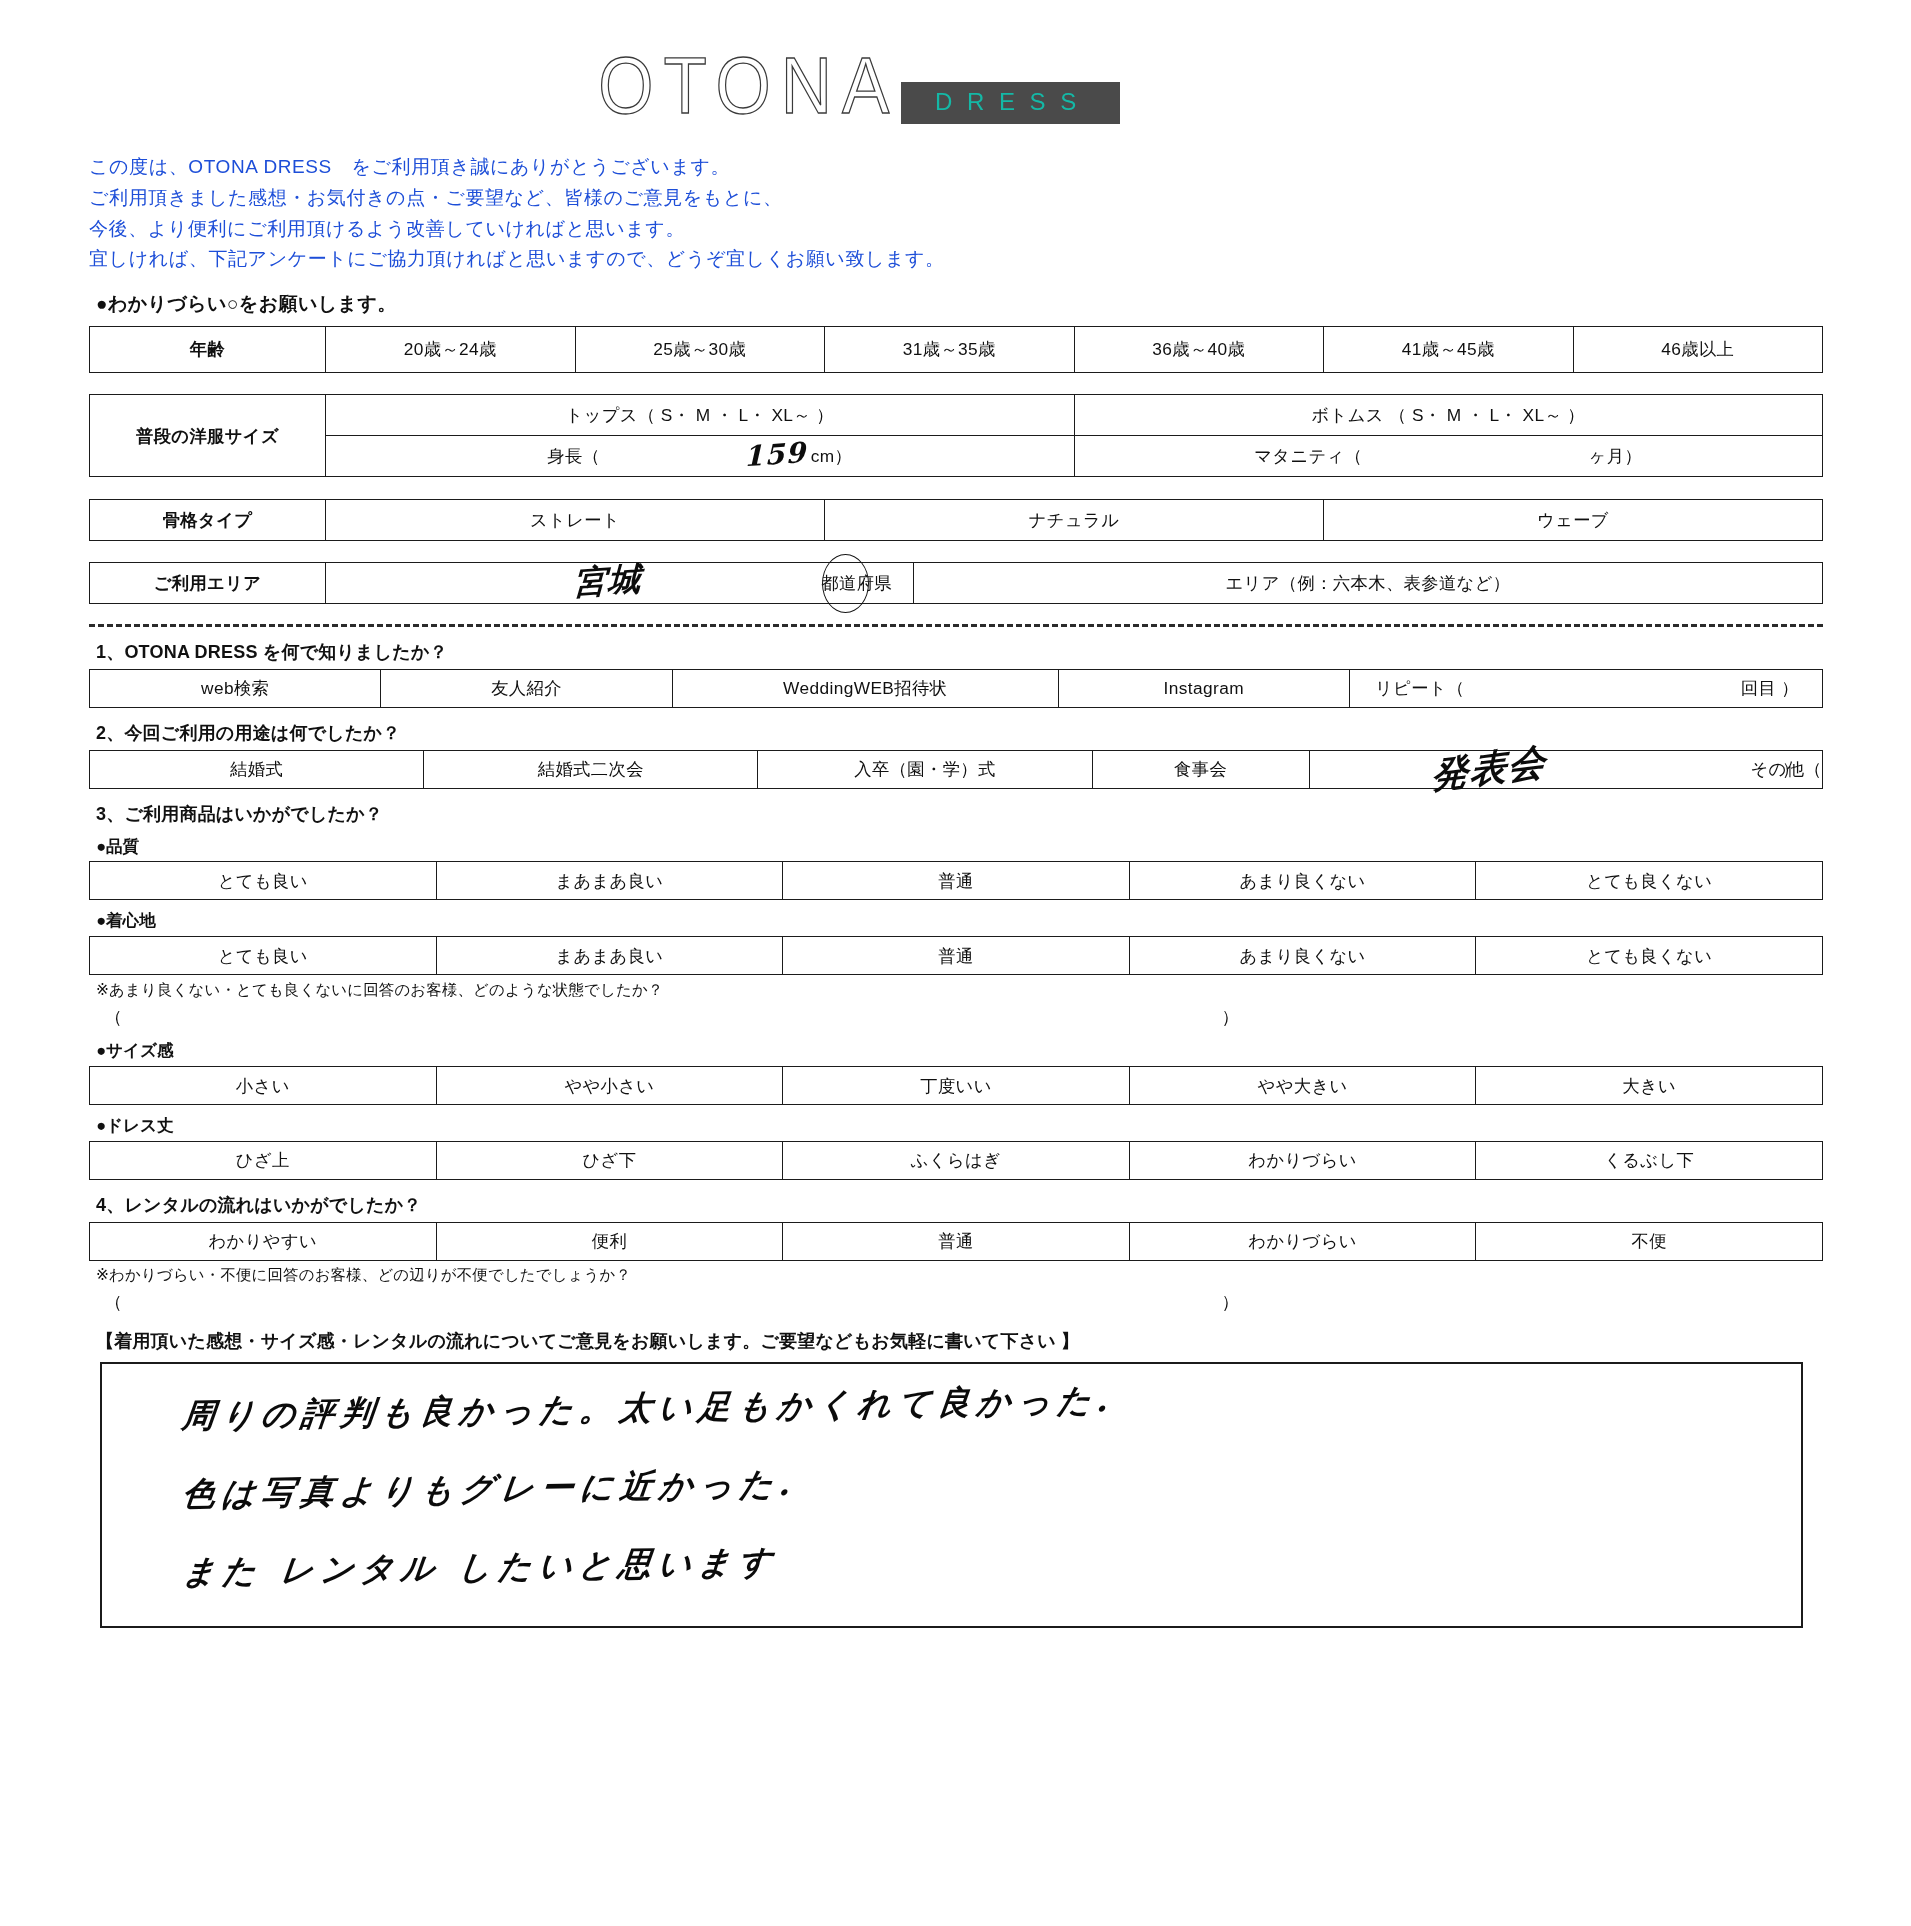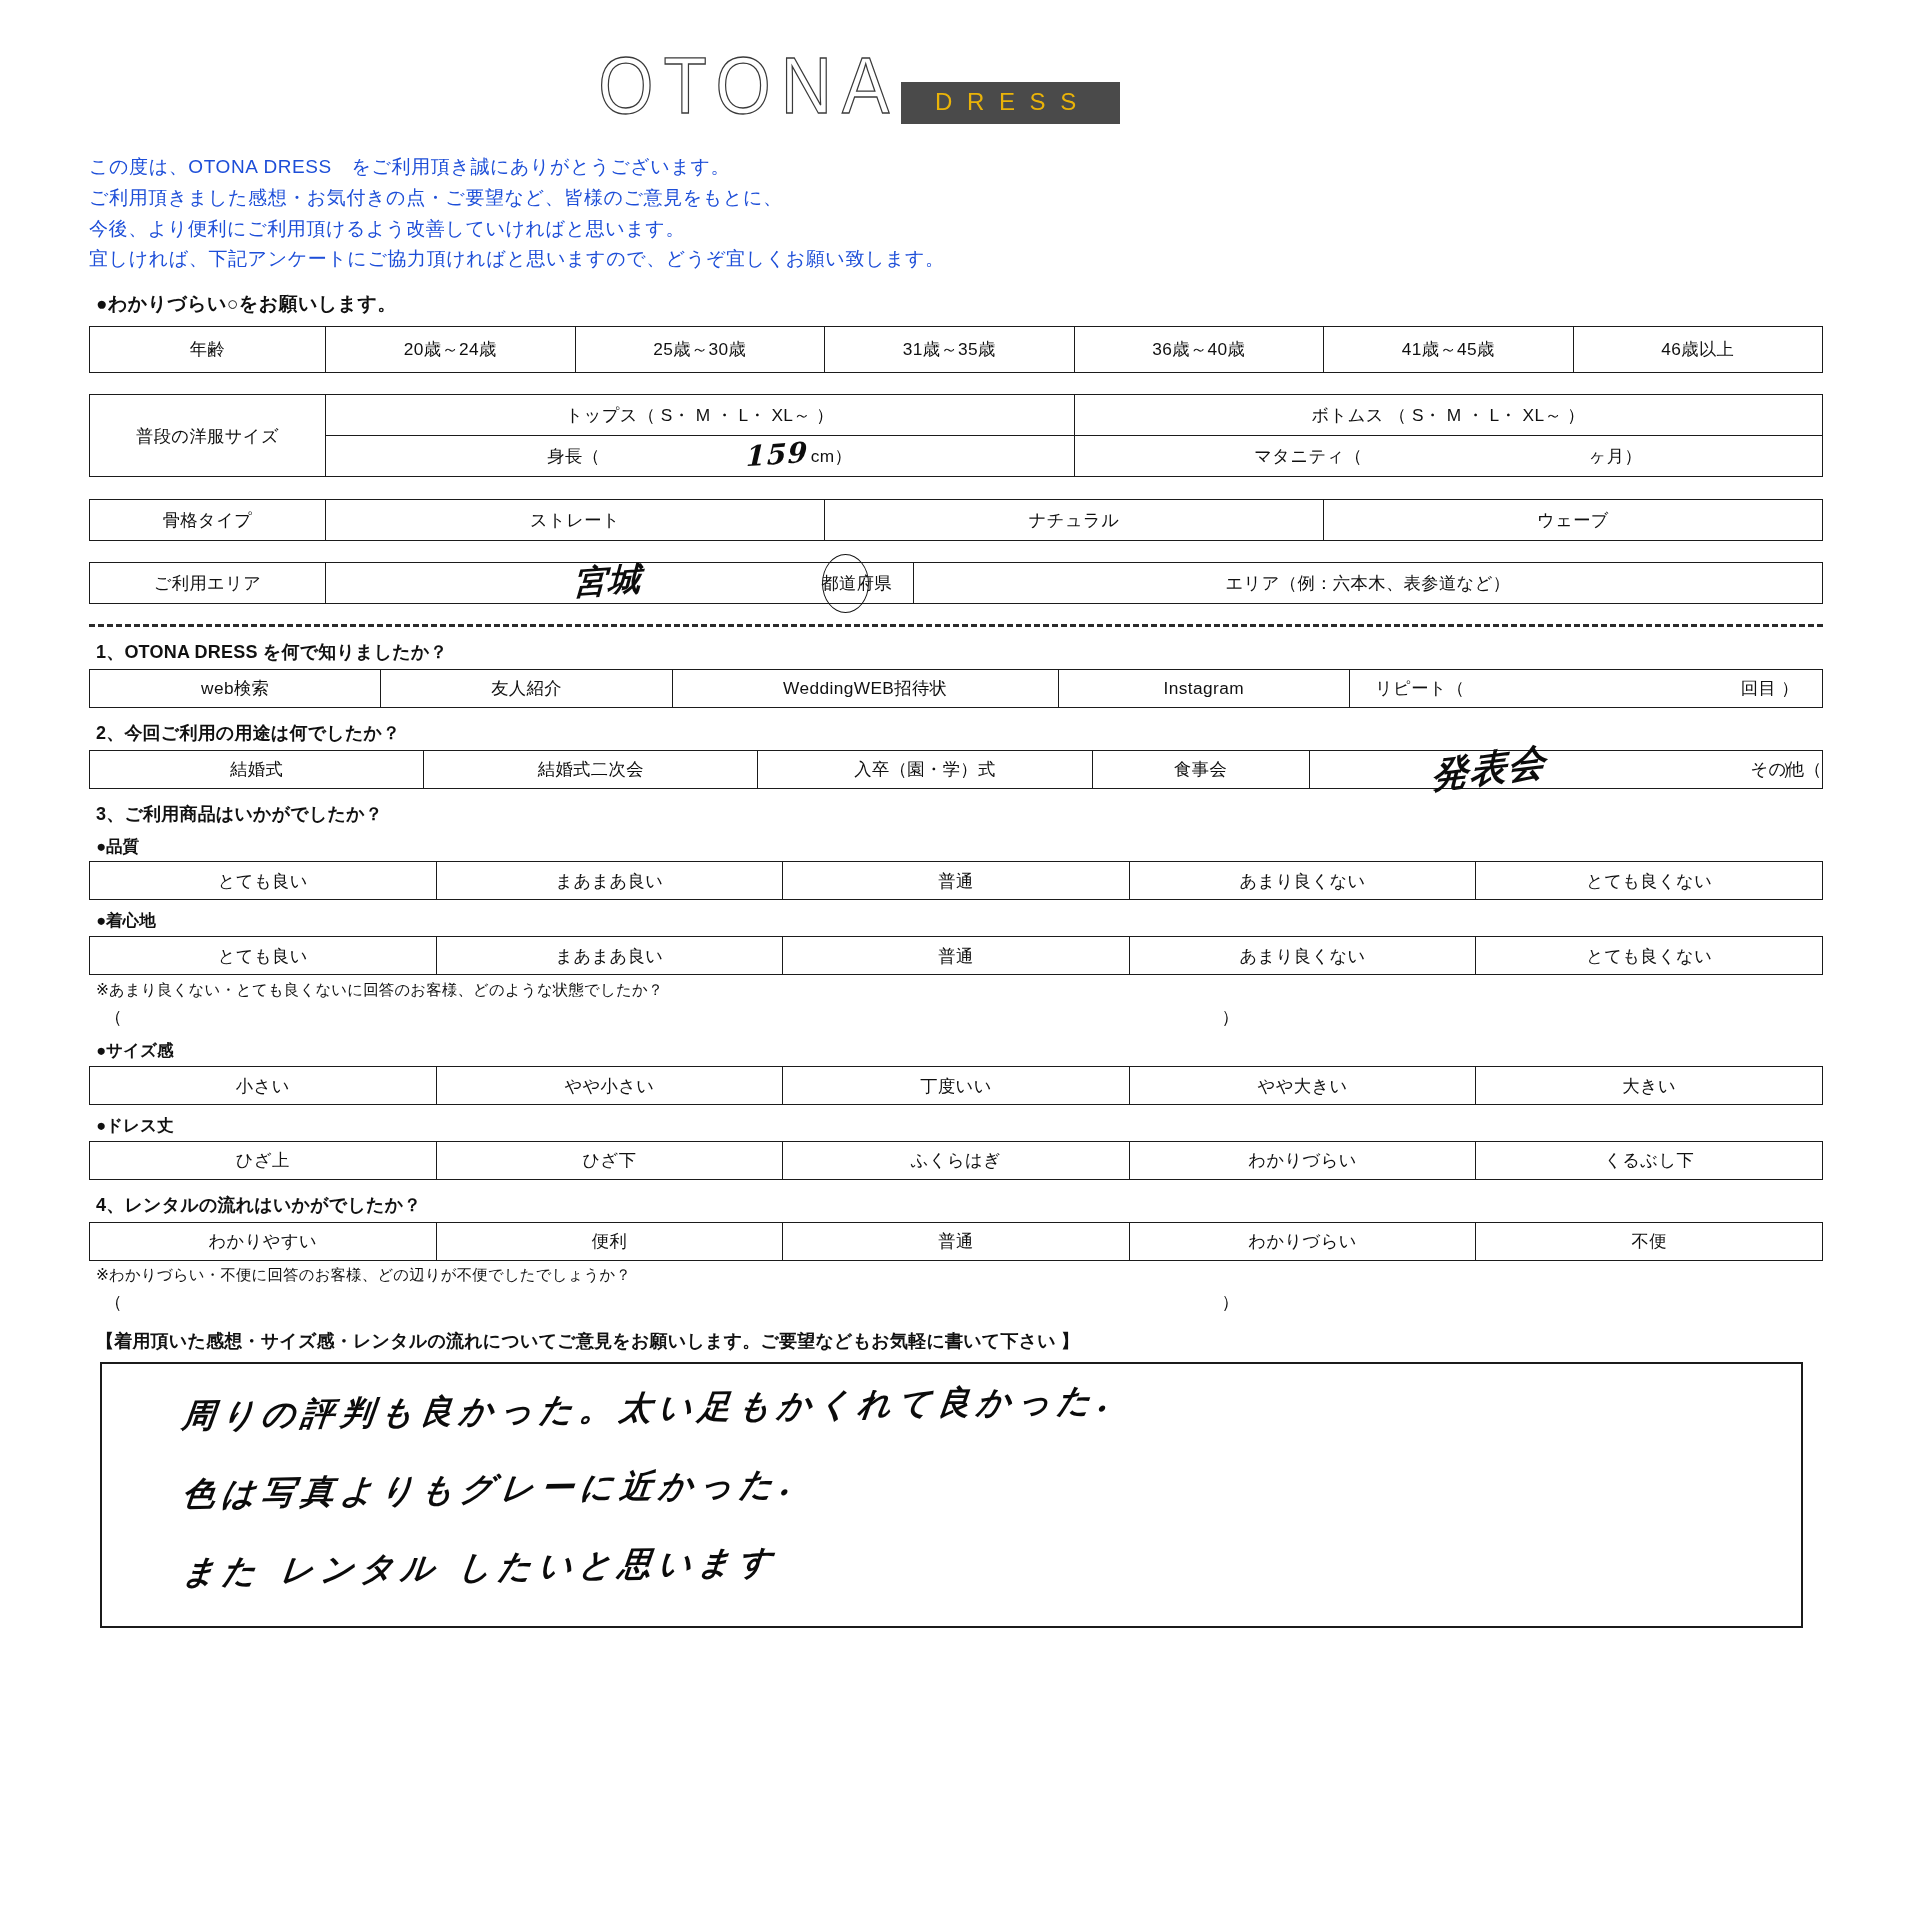--- a/index.html
+++ b/index.html
@@ -44,21 +44,21 @@
   }
   .logo-sub-wrap {
     margin-top: 16px;
     display: inline-block;
     background: #4a4a4a;
     padding: 8.5px 29px 10px 34px;
   }
   .logo-sub {
     font-size: 24px;
     letter-spacing: 14.6px;
-    color: #eab308;
+    color: #14b8a6;
     font-weight: 400;
     line-height: 1;
     display: block;
   }
 
   
   .intro {
     margin-top: 28px;
     font-size: 19px;
     line-height: 1.62;
@@ -111,21 +111,21 @@
     font-size: 17.3px;
     letter-spacing: 0.4px;
     padding: 0;
     position: relative;
     color: #101010;
   }
   .h-tall  { height: 45px; }
   .h-mid   { height: 40px; }
   .h-short { height: 37px; }
 
-  .hdr { font-weight: normal; font-size: 17.7px; }
+  .hdr { font-weight: bold; font-size: 17.7px; }
 
   
   .hw {
     position: absolute;
     font-family: "DejaVu Serif", "Liberation Serif", serif;
     color: #0c0c0c;
     font-style: italic;
     pointer-events: none;
     white-space: nowrap;
   }

